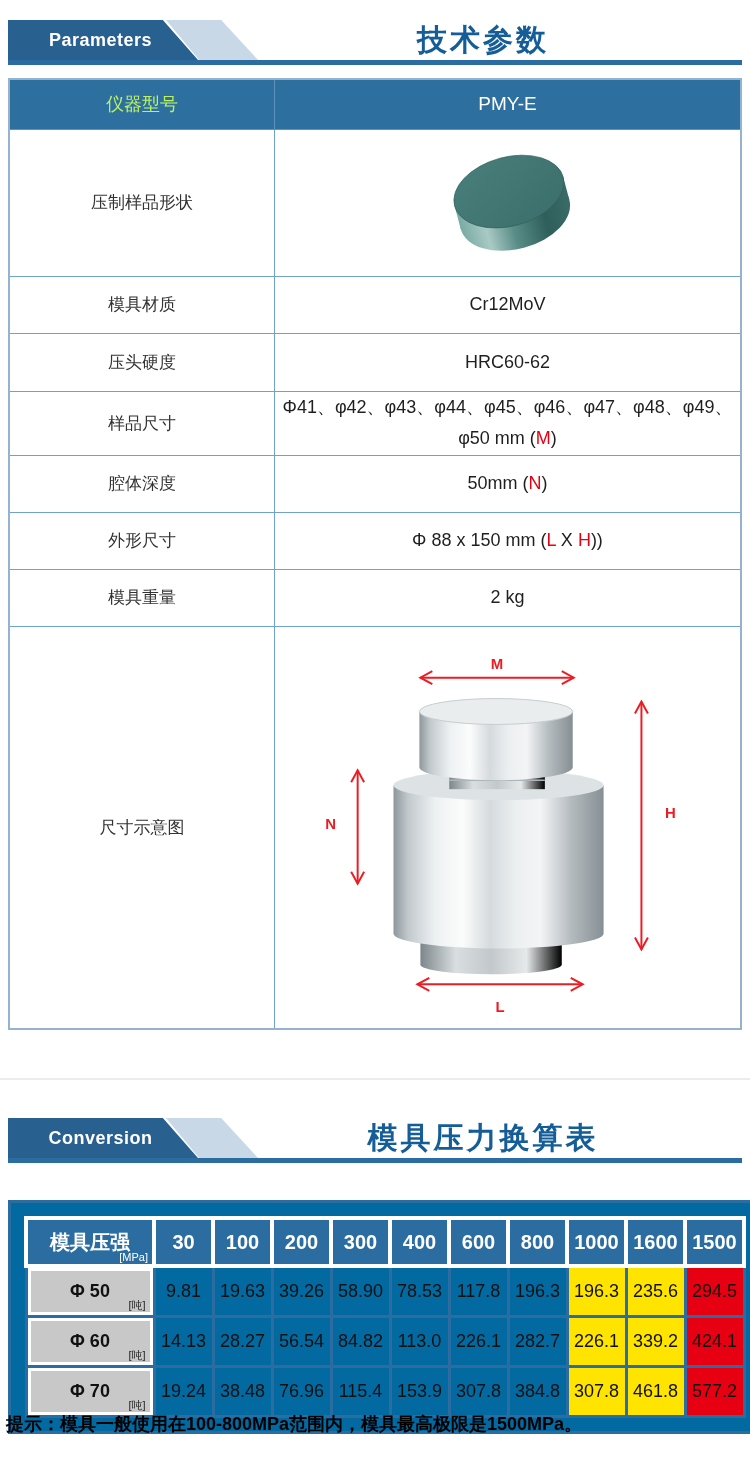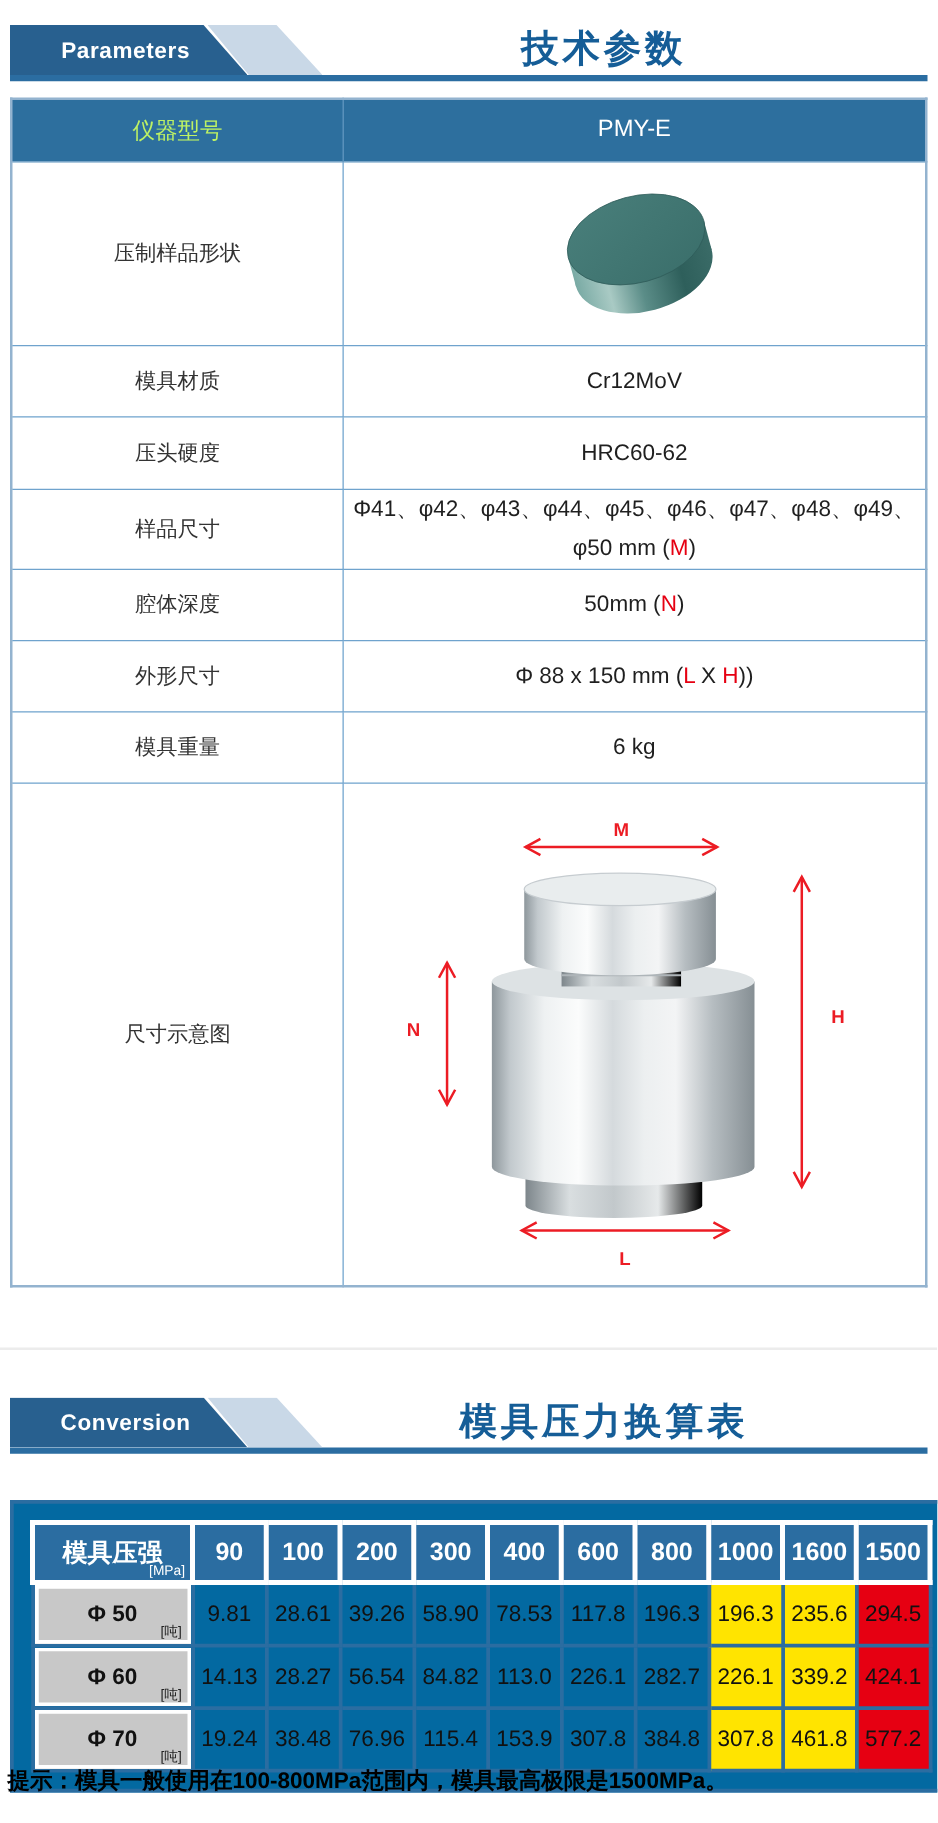--- a/index.html
+++ b/index.html
@@ -128,21 +128,21 @@
 
     <tr style="height:57px;">
       <td class="col-label">外形尺寸</td>
       <td class="col-value">
         <span>Φ 88 x 150 mm (</span><span class="red">L</span><span style="white-space:pre;"> X </span><span class="red">H</span><span>))</span>
       </td>
     </tr>
 
     <tr style="height:57px;">
       <td class="col-label">模具重量</td>
-      <td class="col-value">6 kg</td>
+      <td class="col-value">2 kg</td>
     </tr>
 
     <tr style="height:403px;">
       <td class="col-label">尺寸示意图</td>
       <td class="col-value">
         <svg class="cell-fig" width="468" height="401" viewBox="0 0 470 401">
           <defs>
             <linearGradient id="met" x1="0" y1="0" x2="1" y2="0">
               <stop offset="0" stop-color="#8e979c"></stop>
               <stop offset="0.07" stop-color="#c2c9cd"></stop>
@@ -228,39 +228,39 @@
           <col>
           <col>
           <col>
       </colgroup>
       <tbody>
           <tr>
         <th class="corner">
           <span>模具压强</span>
           <span class="unit-light">[MPa]</span>
         </th>
-        <th>90</th>
+        <th>30</th>
         <th>100</th>
         <th>200</th>
         <th>300</th>
         <th>400</th>
         <th>600</th>
         <th>800</th>
         <th>1000</th>
         <th>1600</th>
         <th>1500</th>
       </tr>
 
       <tr>
         <td class="dia">
           <span>Φ 50</span>
           <span class="unit-dark">[吨]</span>
         </td>
         <td>9.81</td>
-        <td>28.61</td>
+        <td>19.63</td>
         <td>39.26</td>
         <td>58.90</td>
         <td>78.53</td>
         <td>117.8</td>
         <td>196.3</td>
         <td class="yellow">196.3</td>
         <td class="yellow">235.6</td>
         <td class="redcell">294.5</td>
       </tr>
 

